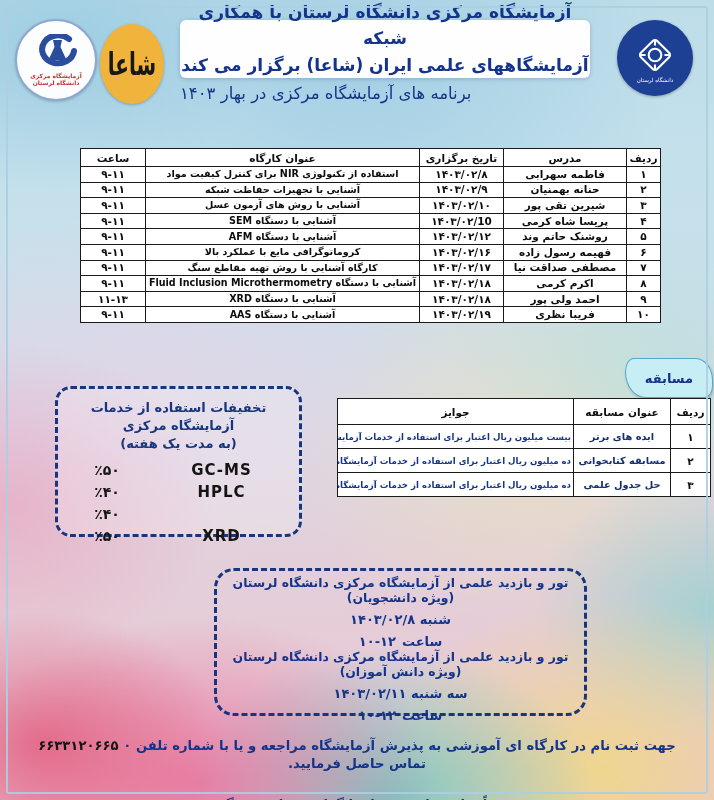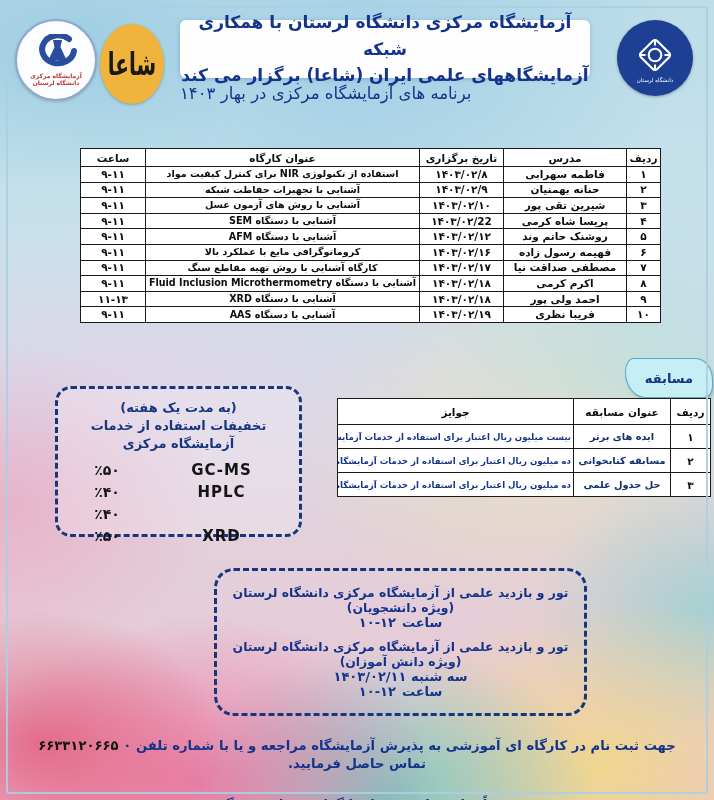--- a/index.html
+++ b/index.html
@@ -22,21 +22,21 @@
       radial-gradient(ellipse 420px 300px at 50% 8%, rgba(148,200,226,0.65), transparent 75%),
       radial-gradient(ellipse 300px 210px at 8% 6%, rgba(138,196,222,0.65), transparent 70%),
       linear-gradient(180deg,#bddde9 0%,#c6e1ec 28%,#d9d9e6 52%,#e2d0da 68%,#ecc6d4 100%);
   }
   .frame{position:absolute;inset:6px;border:2px solid rgba(172,206,226,0.9);border-radius:3px;pointer-events:none;}
 
   
   .hbox{
     position:absolute;left:180px;top:20px;width:410px;height:58px;background:#fefefe;
     border-radius:6px;box-shadow:0 1px 4px rgba(30,60,120,.25);
-    display:flex;flex-direction:column;justify-content:center;text-align:center;
+    display:flex;flex-direction:column;justify-content:flex-end;text-align:center;
     color:#14348c;font-weight:bold;font-size:17px;line-height:1.55;
   }
   .subtitle{
     position:absolute;left:180px;top:84px;width:410px;text-align:left;
     color:#14348c;font-weight:normal;font-size:16.5px;
   }
   .logo-univ{
     position:absolute;left:617px;top:20px;width:76px;height:76px;border-radius:50%;
     background:#1d3f94;display:flex;flex-direction:column;align-items:center;justify-content:center;
     box-shadow:0 1px 3px rgba(0,0,0,.3);
@@ -92,21 +92,21 @@
   .disc-pct{text-align:center;font-size:14px;font-weight:bold;color:#141414;direction:ltr;}
   .disc-name{text-align:center;font-size:15px;font-weight:bold;color:#141414;letter-spacing:1px;}
 
   
   .tour{
     position:absolute;left:214px;top:568px;width:373px;height:148px;box-sizing:border-box;
     border:3px dashed #17367e;border-radius:20px;
     display:flex;flex-direction:column;justify-content:space-evenly;
     padding:4px 6px;text-align:center;color:#14348c;font-weight:bold;
   }
-  .tour-session{display:flex;flex-direction:column;}
+  .tour-session{display:flex;flex-direction:column;gap:7px;}
   .tour-title{font-size:12.4px;}
   .tour-date{font-size:13px;}
   .tour-time{font-size:13px;display:flex;justify-content:center;gap:6px;direction:rtl;}
 
   
   .footer{
     position:absolute;left:28px;top:737px;width:658px;text-align:center;
     color:#14348c;font-weight:bold;font-size:13.2px;direction:rtl;line-height:1.4;
   }
   .footer .phone{color:#141414;direction:ltr;unicode-bidi:isolate;display:inline-block;}
@@ -190,21 +190,21 @@
           <td>۳</td>
           <td>شیرین تقی پور</td>
           <td class="ltr">۱۴۰۳/۰۲/۱۰</td>
           <td class="c-title">آشنایی با روش های آزمون عسل</td>
           <td class="ltr">۹-۱۱</td>
         </tr>
 
         <tr>
           <td>۴</td>
           <td>پریسا شاه کرمی</td>
-          <td class="ltr">۱۴۰۳/۰۲/22</td>
+          <td class="ltr">۱۴۰۳/۰۲/10</td>
           <td class="c-title">آشنایی با دستگاه SEM</td>
           <td class="ltr">۹-۱۱</td>
         </tr>
 
         <tr>
           <td>۵</td>
           <td>روشنک حاتم وند</td>
           <td class="ltr">۱۴۰۳/۰۲/۱۲</td>
           <td class="c-title">آشنایی با دستگاه AFM</td>
           <td class="ltr">۹-۱۱</td>
@@ -286,22 +286,22 @@
           <td>۳</td>
           <td class="c-ctitle">حل جدول علمی</td>
           <td class="c-prize">ده میلیون ریال اعتبار برای استفاده از خدمات آزمایشگاه مرکزی (۵ نفر)</td>
         </tr>
 
     </tbody>
   </table>
 
   <div class="disc">
     <div class="disc-title">
+      <div>تخفیفات استفاده از خدمات آزمایشگاه مرکزی</div>
       <div>(به مدت یک هفته)</div>
-      <div>تخفیفات استفاده از خدمات آزمایشگاه مرکزی</div>
     </div>
     <div class="disc-items">
 
         <div class="disc-row">
           <span class="disc-pct">٪۵۰</span>
           <span class="disc-name">GC-MS</span>
         </div>
 
         <div class="disc-row">
           <span class="disc-pct">٪۴۰</span>
@@ -317,20 +317,21 @@
           <span class="disc-name">XRD</span>
         </div>
 
     </div>
   </div>
 
   <div class="tour">
 
       <div class="tour-session">
         <div class="tour-title">تور و بازدید علمی از آزمایشگاه مرکزی دانشگاه لرستان (ویژه دانشجویان)</div>
+        <div class="tour-date">شنبه ۱۴۰۳/۰۲/۸</div>
         <div class="tour-time">
           <span>ساعت</span>
           <span class="ltr">۱۰-۱۲</span>
         </div>
       </div>
 
       <div class="tour-session">
         <div class="tour-title">تور و بازدید علمی از آزمایشگاه مرکزی دانشگاه لرستان (ویژه دانش آموزان)</div>
         <div class="tour-date">سه شنبه ۱۴۰۳/۰۲/۱۱</div>
         <div class="tour-time">

